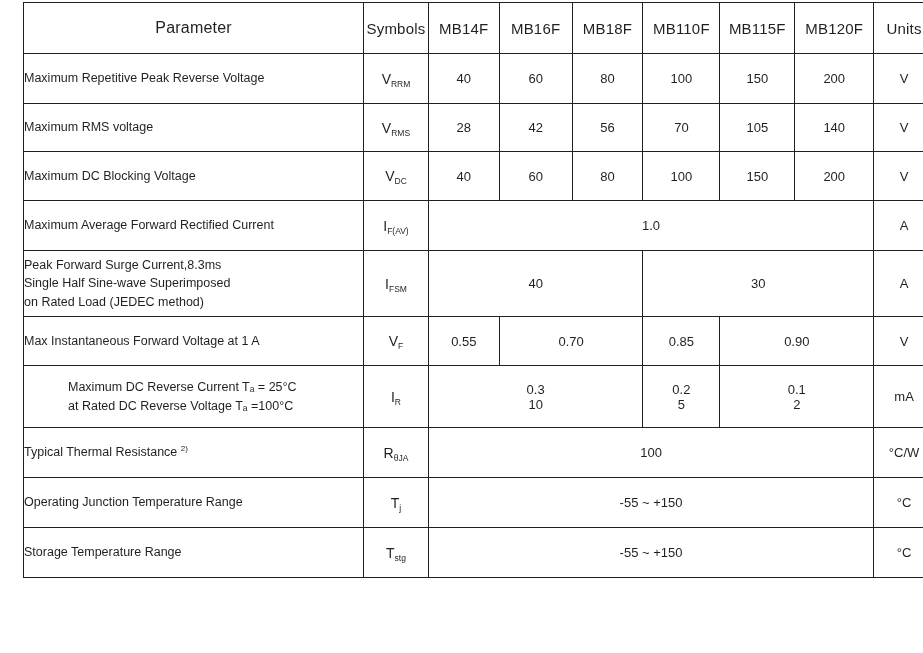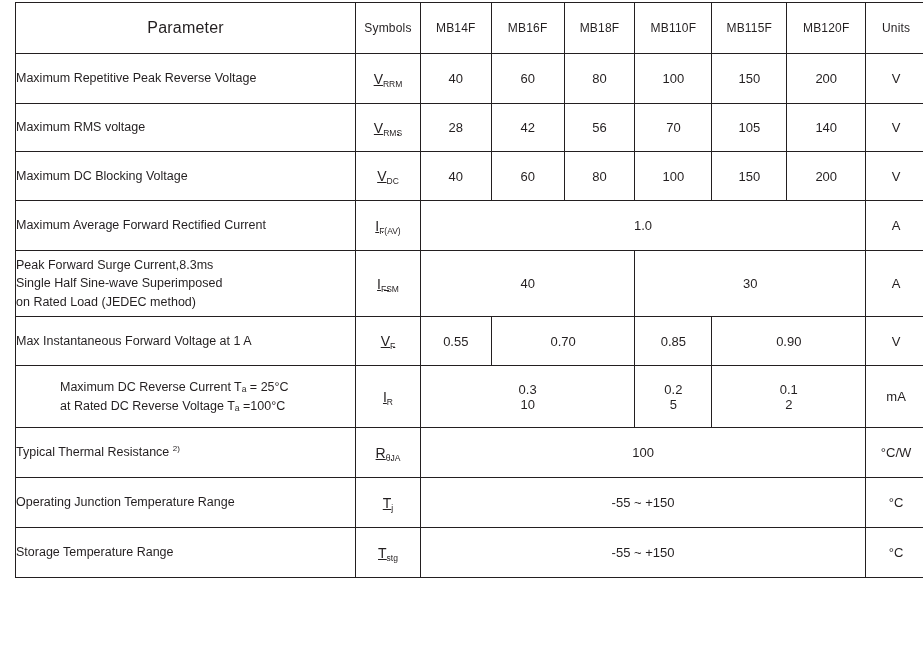--- a/index.html
+++ b/index.html
@@ -12,21 +12,21 @@
     height: 653px;
     font-family: "Liberation Sans", sans-serif;
     color: #111111;
     overflow: hidden;
   }
   .sheet {
     width: 923px;
     height: 653px;
     position: relative;
     box-sizing: border-box;
-    padding: 2px 4px 4px 12px;
+    padding: 2px 4px 4px 20px;
   }
   table.spec {
     border-collapse: collapse;
     width: 912px;
     margin-left: 3px;
     table-layout: fixed;
   }
   table.spec td, table.spec th {
     border: 1px solid #231f20;
     padding: 0;
@@ -40,41 +40,40 @@
   col.c-val    { width: 70px; }
   col.c-val2   { width: 72px; }
   col.c-val3   { width: 70px; }
   col.c-val4   { width: 76px; }
   col.c-val5   { width: 74px; }
   col.c-val6   { width: 78px; }
   col.c-units  { width: 60px; }
 
   .hdr-cell {
     text-align: center;
-    font-size: 12px;
+    font-size: 15px;
     font-weight: bold;
     color: #231f20;
     height: 50px;
     letter-spacing: 0.2px;
   }
   .hdr-param {
     font-size: 16px;
   }
   .param-cell {
     text-align: left;
     padding: 6px 0 6px 14px;
     font-size: 12.5px;
     color: #231f20;
     line-height: 1.45;
   }
   .sym-cell {
     text-align: center;
     font-size: 14px;
     color: #231f20;
-    text-decoration: underline;
   }
   .val-cell {
     text-align: center;
     font-size: 13px;
     color: #231f20;
   }
   .units-cell {
     text-align: center;
     font-size: 13px;
     color: #231f20;

